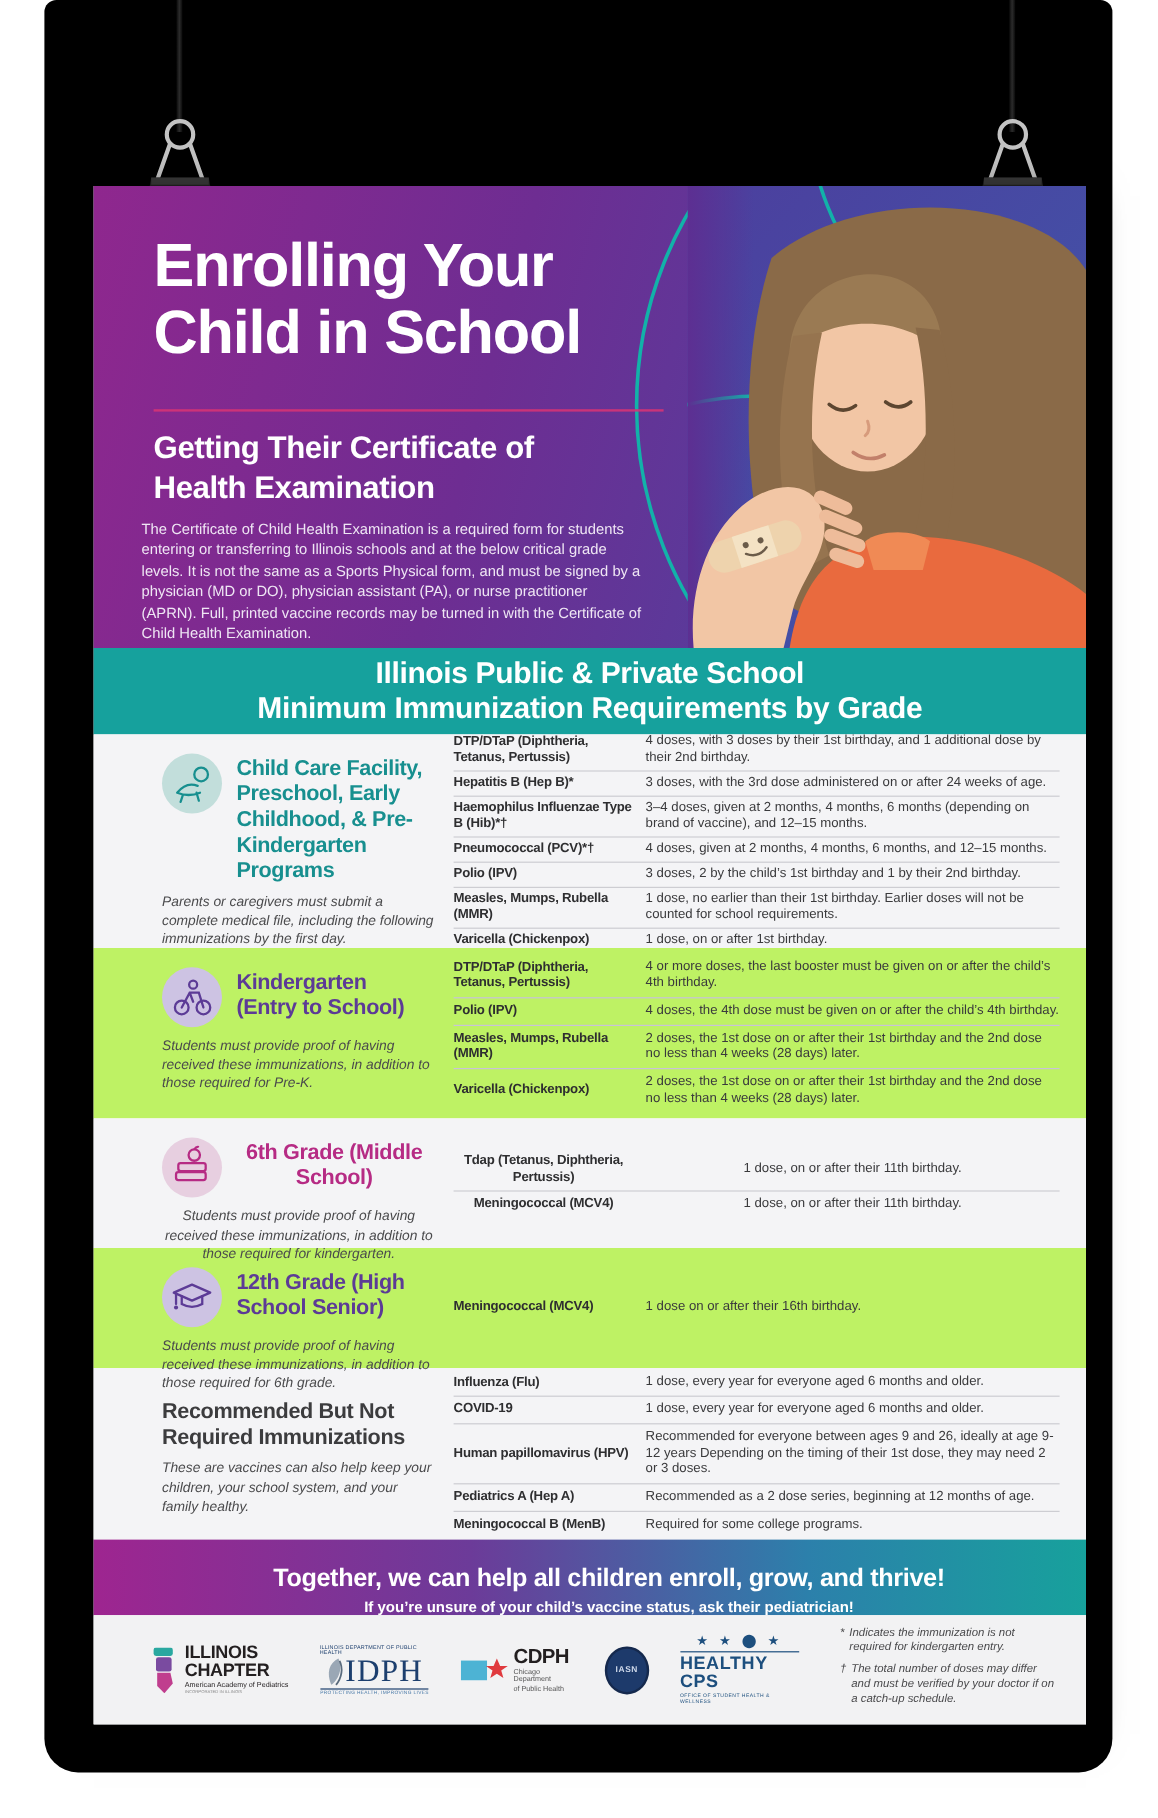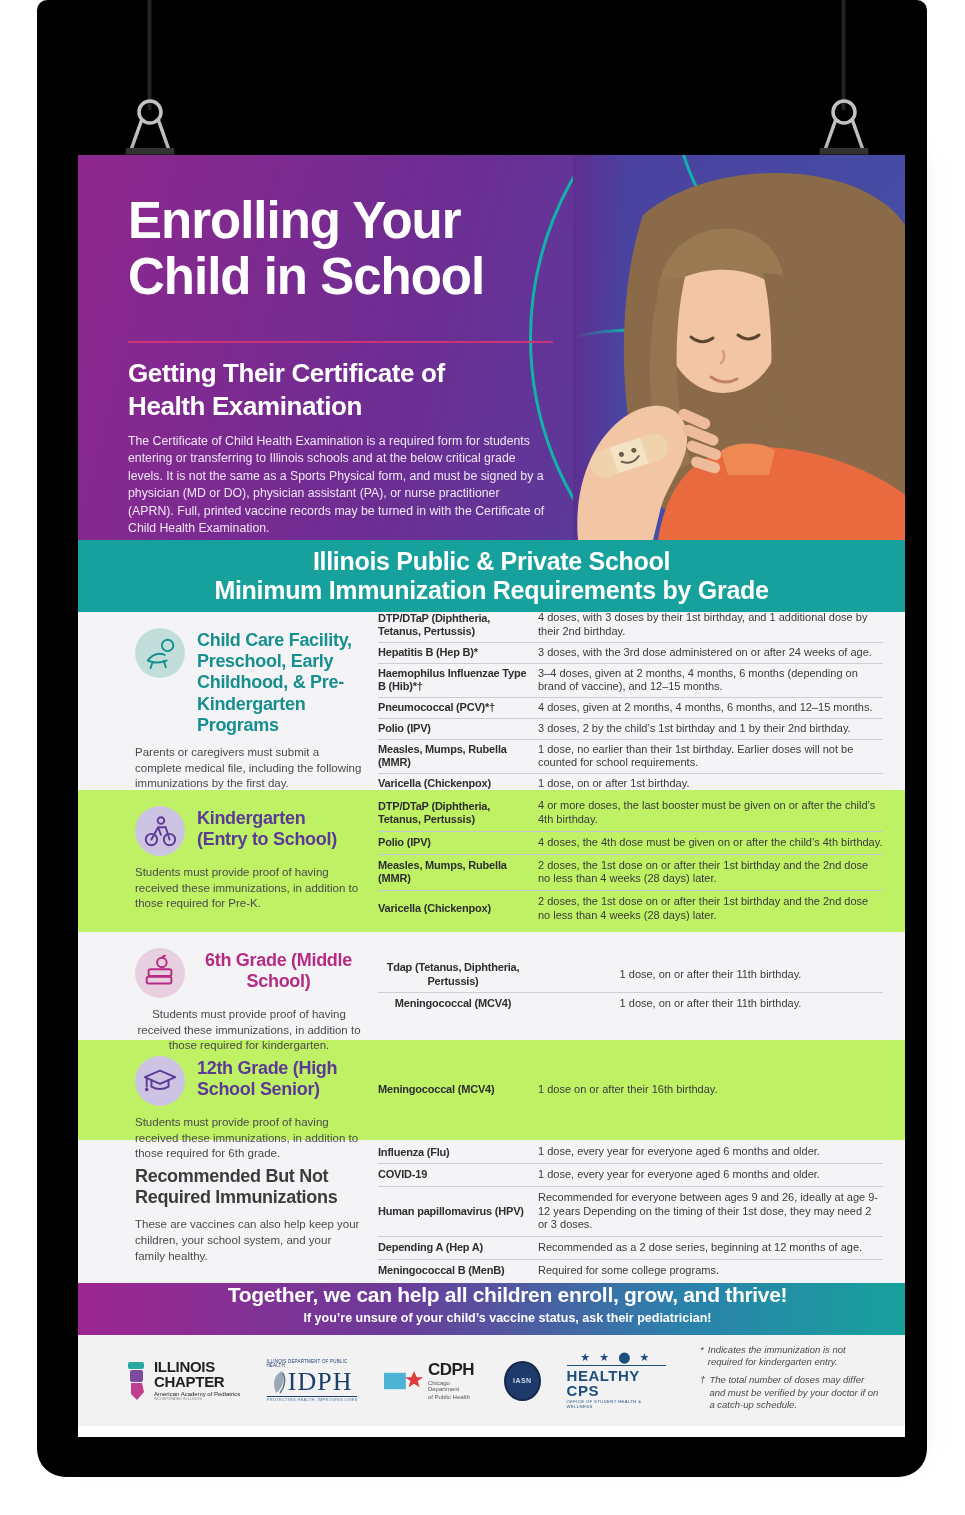--- a/index.html
+++ b/index.html
@@ -19,52 +19,52 @@
   .hero{position:relative;height:385px;overflow:hidden;
     background:linear-gradient(105deg,#8f278e 0%,#6e2d92 40%,#51409e 78%,#4156a8 100%);}
   .hero-arc{position:absolute;width:640px;height:640px;border:3px solid #12b2a9;border-radius:50%;
     right:-270px;top:-140px;}
   .hero-photo{position:absolute;right:0;top:0;width:332px;height:385px;}
   .hero-title{position:absolute;left:50px;top:38px;margin:0;color:#fff;font-size:51px;line-height:1.1;
     font-weight:bold;letter-spacing:-1px;}
   .hero-rule{position:absolute;left:50px;top:186px;width:425px;height:2px;background:rgba(213,52,118,.9);}
   .hero-subtitle{position:absolute;left:50px;top:202px;margin:0;color:#fff;font-size:26px;line-height:1.25;
     font-weight:bold;letter-spacing:-.4px;}
-  .hero-body{position:absolute;left:50px;top:278px;width:420px;margin:0;color:#efe6f4;font-size:12.3px;
+  .hero-body{position:absolute;left:40px;top:278px;width:420px;margin:0;color:#efe6f4;font-size:12.3px;
     line-height:1.42;}
 
   
   .band{height:72px;background:#16a19d;color:#fff;text-align:center;display:flex;flex-direction:column;
     justify-content:center;}
   .band div{font-size:25px;font-weight:bold;line-height:1.17;letter-spacing:-.3px;}
 
   
   .sec{display:flex;}
   .sec-light{background:#f4f4f6;--line:#cdcdd2;}
   .sec-lav{background:#bef264;--line:#c8c3d8;}
   .s1{height:178px;} .s2{height:142px;} .s3{height:108px;text-align:center;} .s4{height:100px;} .s5{height:143px;}
   .sec-left{width:300px;box-sizing:border-box;padding:16px 18px 0 57px;flex:none;}
   .sec-head{display:flex;gap:12px;align-items:flex-start;}
   .icon-circle{width:50px;height:50px;border-radius:50%;flex:none;display:flex;align-items:center;
     justify-content:center;}
   .ic-teal{background:#c2dedb;} .ic-purple{background:#cdc3e3;} .ic-pink{background:#e7cfe0;}
   .sec-title{margin:2px 0 0 0;font-size:18px;line-height:1.18;font-weight:bold;letter-spacing:-.3px;}
   .t-teal{color:#178f8f;} .t-purple{color:#5c3b96;} .t-magenta{color:#b62b84;} .t-dark{color:#3c3c3e;margin-top:10px;}
-  .sec-desc{margin:9px 4px 0 0;font-size:11.5px;line-height:1.35;color:#4a4a4c;width:228px;}
+  .sec-desc{margin:9px 4px 0 0;font-size:11.5px;line-height:1.35;color:#4a4a4c;width:228px;font-style:italic;}
   .vtable{flex:1;display:flex;flex-direction:column;justify-content:center;box-sizing:border-box;
     padding:8px 22px 8px 0;}
   .vrow{display:flex;align-items:center;border-top:1px solid var(--line);padding:4px 0;}
   .vrow:first-child{border-top:none;}
   .s1 .vrow{padding:3px 0;}
   .vname{width:150px;padding-right:10px;flex:none;font-weight:bold;font-size:11px;line-height:1.22;
     letter-spacing:-.2px;color:#2e2e30;}
   .vdetail{flex:1;font-size:11px;line-height:1.25;color:#3a3a3c;}
 
   
-  .cta{height:52px;display:flex;flex-direction:column;justify-content:flex-start;text-align:center;color:#fff;
+  .cta{height:63px;display:flex;flex-direction:column;justify-content:flex-end;text-align:center;color:#fff;
     background:linear-gradient(90deg,#9e2590 0%,#6c3b99 38%,#2c80ab 72%,#17a19c 100%);padding-left:32px;}
   .cta-l1{font-size:21px;font-weight:bold;letter-spacing:-.3px;}
   .cta-l2{font-size:12.5px;font-weight:bold;margin-top:4px;}
 
   
   .pfooter{height:91px;background:#f2f2f3;display:flex;align-items:center;box-sizing:border-box;
     padding:0 24px 0 48px;gap:26px;}
   .logo{display:flex;align-items:center;gap:6px;flex:none;}
   .aap-stack{display:flex;flex-direction:column;line-height:1;}
   .aap-name{font-size:15px;font-weight:bold;color:#231f20;letter-spacing:-.3px;}
@@ -315,21 +315,21 @@
           </div>
           <div class="vrow">
             <div class="vname">COVID-19</div>
             <div class="vdetail">1 dose, every year for everyone aged 6 months and older.</div>
           </div>
           <div class="vrow">
             <div class="vname">Human papillomavirus (HPV)</div>
             <div class="vdetail">Recommended for everyone between ages 9 and 26, ideally at age 9-12 years Depending on the timing of their 1st dose, they may need 2 or 3 doses.</div>
           </div>
           <div class="vrow">
-            <div class="vname">Depending A (Hep A)</div>
+            <div class="vname">Pediatrics A (Hep A)</div>
             <div class="vdetail">Recommended as a 2 dose series, beginning at 12 months of age.</div>
           </div>
           <div class="vrow">
             <div class="vname">Meningococcal B (MenB)</div>
             <div class="vdetail">Required for some college programs.</div>
           </div>
         </div>
     </section>
 
     <div class="cta">

